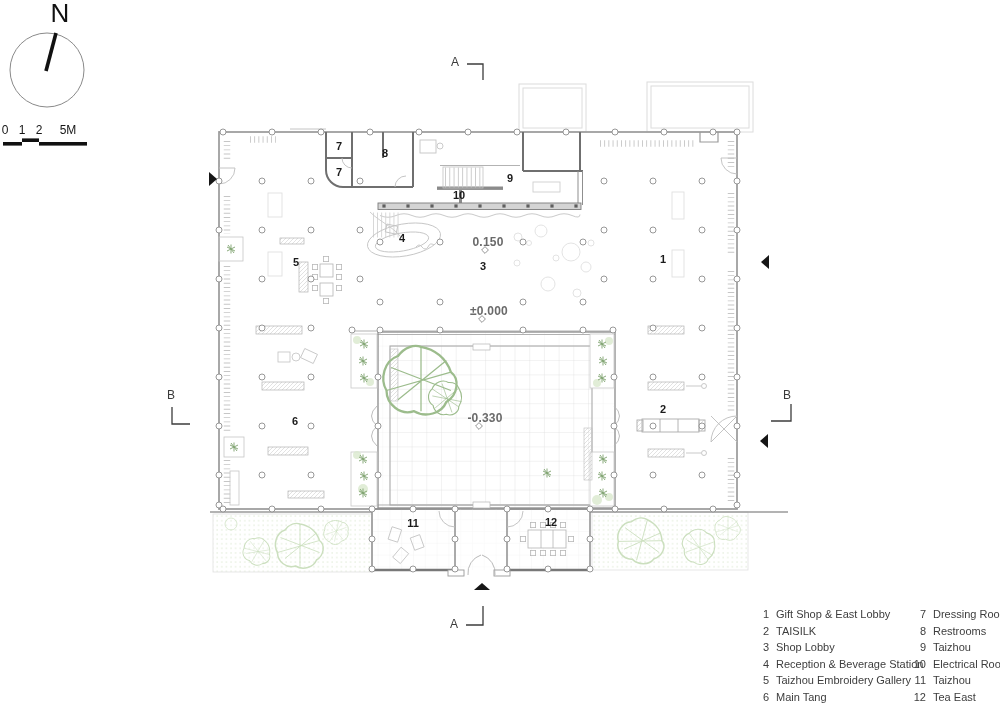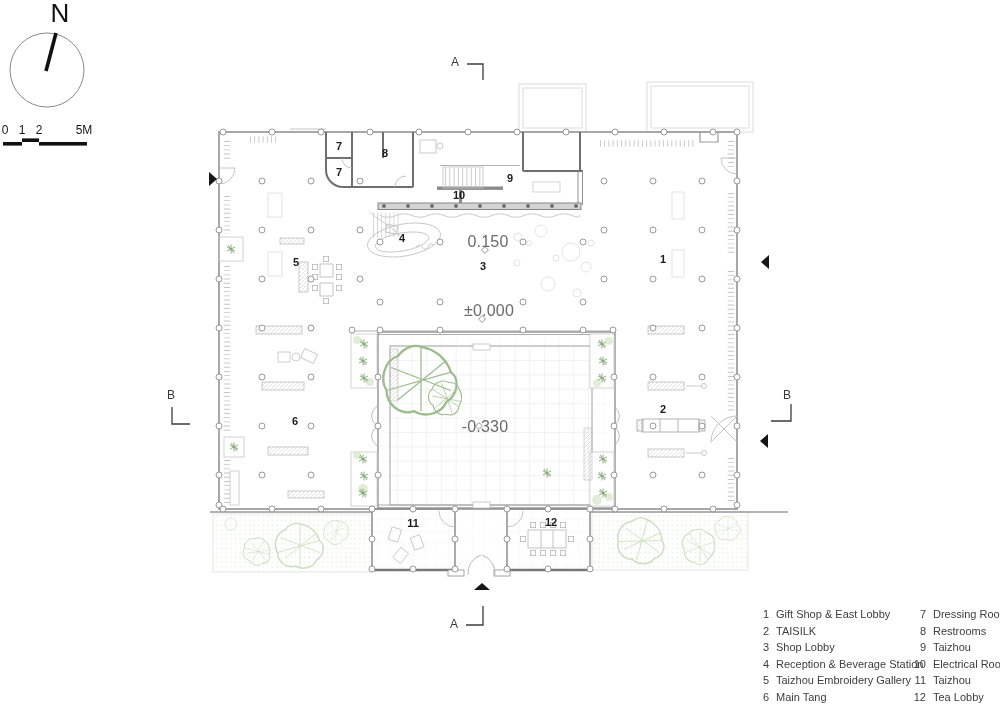--- a/index.html
+++ b/index.html
@@ -1,21 +1,21 @@
 <!DOCTYPE html>
 <html><head>
 <meta charset="utf-8">
 <style>
   html,body{margin:0;padding:0;background:#ffffff;}
   #canvas{position:relative;width:1000px;height:706px;background:#ffffff;overflow:hidden;
           font-family:"Liberation Sans",sans-serif;}
   #plan-svg{position:absolute;left:0;top:0;}
   .lbl{position:absolute;transform:translate(-50%,-50%);font-size:11px;font-weight:bold;
        color:#1b1b1b;white-space:nowrap;line-height:1;}
-  .elev{position:absolute;transform:translate(-50%,-50%);font-size:16px;font-weight:normal;
+  .elev{position:absolute;transform:translate(-50%,-50%);font-size:12px;font-weight:bold;
         color:#6a6a6a;white-space:nowrap;line-height:1;letter-spacing:.2px;}
   .letter{position:absolute;transform:translate(-50%,-50%);font-size:12px;color:#3a3a3a;
           line-height:1;}
   .north-n{position:absolute;transform:translate(-50%,-50%);font-size:26px;color:#111;
            line-height:1;}
   .scale-num{position:absolute;transform:translate(-50%,-50%);font-size:12px;color:#151515;
              line-height:1;}
   .legend-col{position:absolute;top:608px;}
   .legend-row{display:flex;align-items:baseline;height:16.6px;font-size:11px;color:#3d3d3d;}
   .legend-row .num{display:inline-block;text-align:right;flex:none;}
@@ -424,30 +424,30 @@
     <path d="M768,434 L760,441 L768,448 Z"></path>
     <path d="M474,590 L482,583 L490,590 Z"></path>
   </g>
 </svg>
 
   <div class="north-n" style="left:60px;top:13px;">N</div>
 
   <span class="scale-num" style="left:5px;top:130px;">0</span>
   <span class="scale-num" style="left:22px;top:130px;">1</span>
   <span class="scale-num" style="left:39px;top:130px;">2</span>
-  <span class="scale-num" style="left:84px;top:130px;">5M</span>
+  <span class="scale-num" style="left:68px;top:130px;">5M</span>
 
   <div class="letter" style="left:455px;top:62px;">A</div>
   <div class="letter" style="left:454px;top:624px;">A</div>
   <div class="letter" style="left:171px;top:395px;">B</div>
   <div class="letter" style="left:787px;top:395px;">B</div>
 
   <div class="elev" style="left:488px;top:242px;">0.150</div>
   <div class="elev" style="left:489px;top:311px;">±0.000</div>
-  <div class="elev" style="left:485px;top:427px;">-0.330</div>
+  <div class="elev" style="left:485px;top:418px;">-0.330</div>
 
   <div class="lbl" style="left:663px;top:259px;">1</div>
   <div class="lbl" style="left:663px;top:409px;">2</div>
   <div class="lbl" style="left:483px;top:266px;">3</div>
   <div class="lbl" style="left:402px;top:238px;">4</div>
   <div class="lbl" style="left:296px;top:262px;">5</div>
   <div class="lbl" style="left:295px;top:421px;">6</div>
   <div class="lbl" style="left:339px;top:146px;">7</div>
   <div class="lbl" style="left:339px;top:172px;">7</div>
   <div class="lbl" style="left:385px;top:153px;">8</div>
@@ -498,17 +498,17 @@
     <div class="legend-row">
         <span class="num">10</span>
         <span class="name">Electrical Room</span>
       </div>
     <div class="legend-row">
         <span class="num">11</span>
         <span class="name">Taizhou</span>
       </div>
     <div class="legend-row">
         <span class="num">12</span>
-        <span class="name">Tea Lobby</span>
+        <span class="name">Tea East</span>
       </div>
   </div>
 
 </div>
 
 </body></html>

